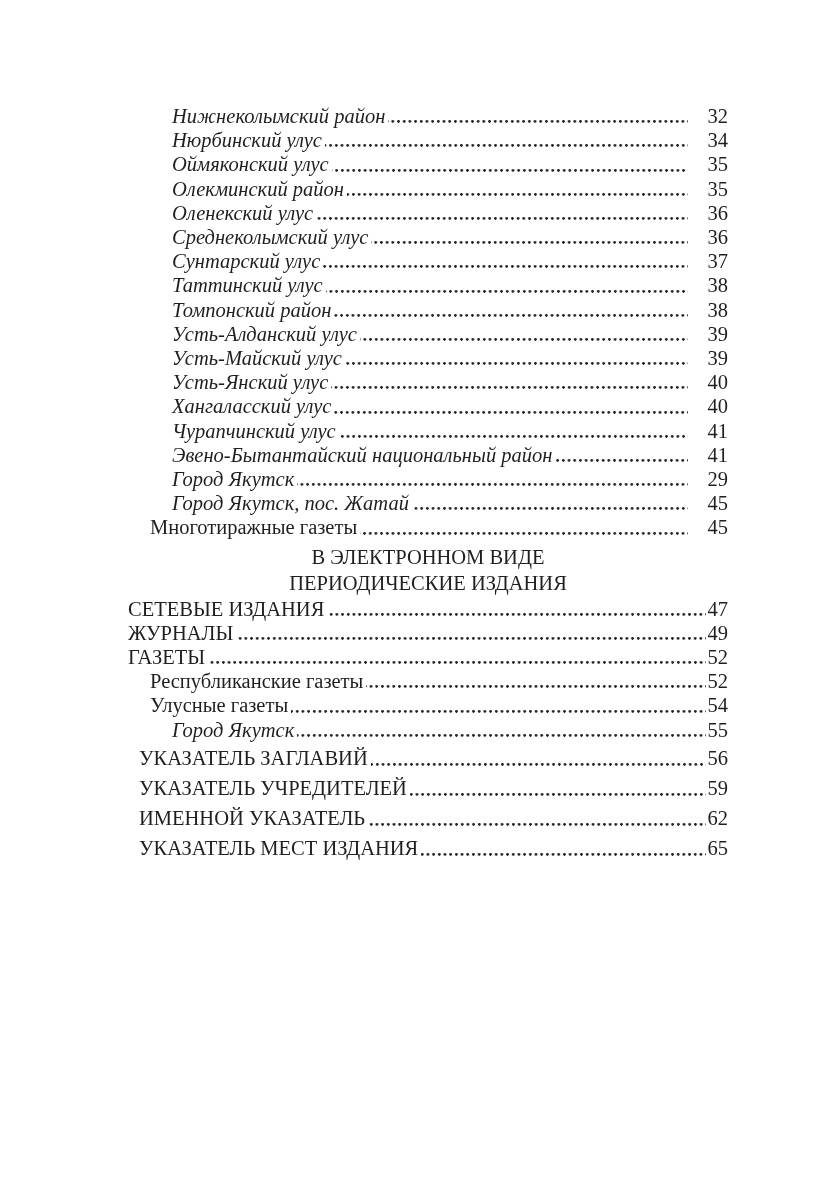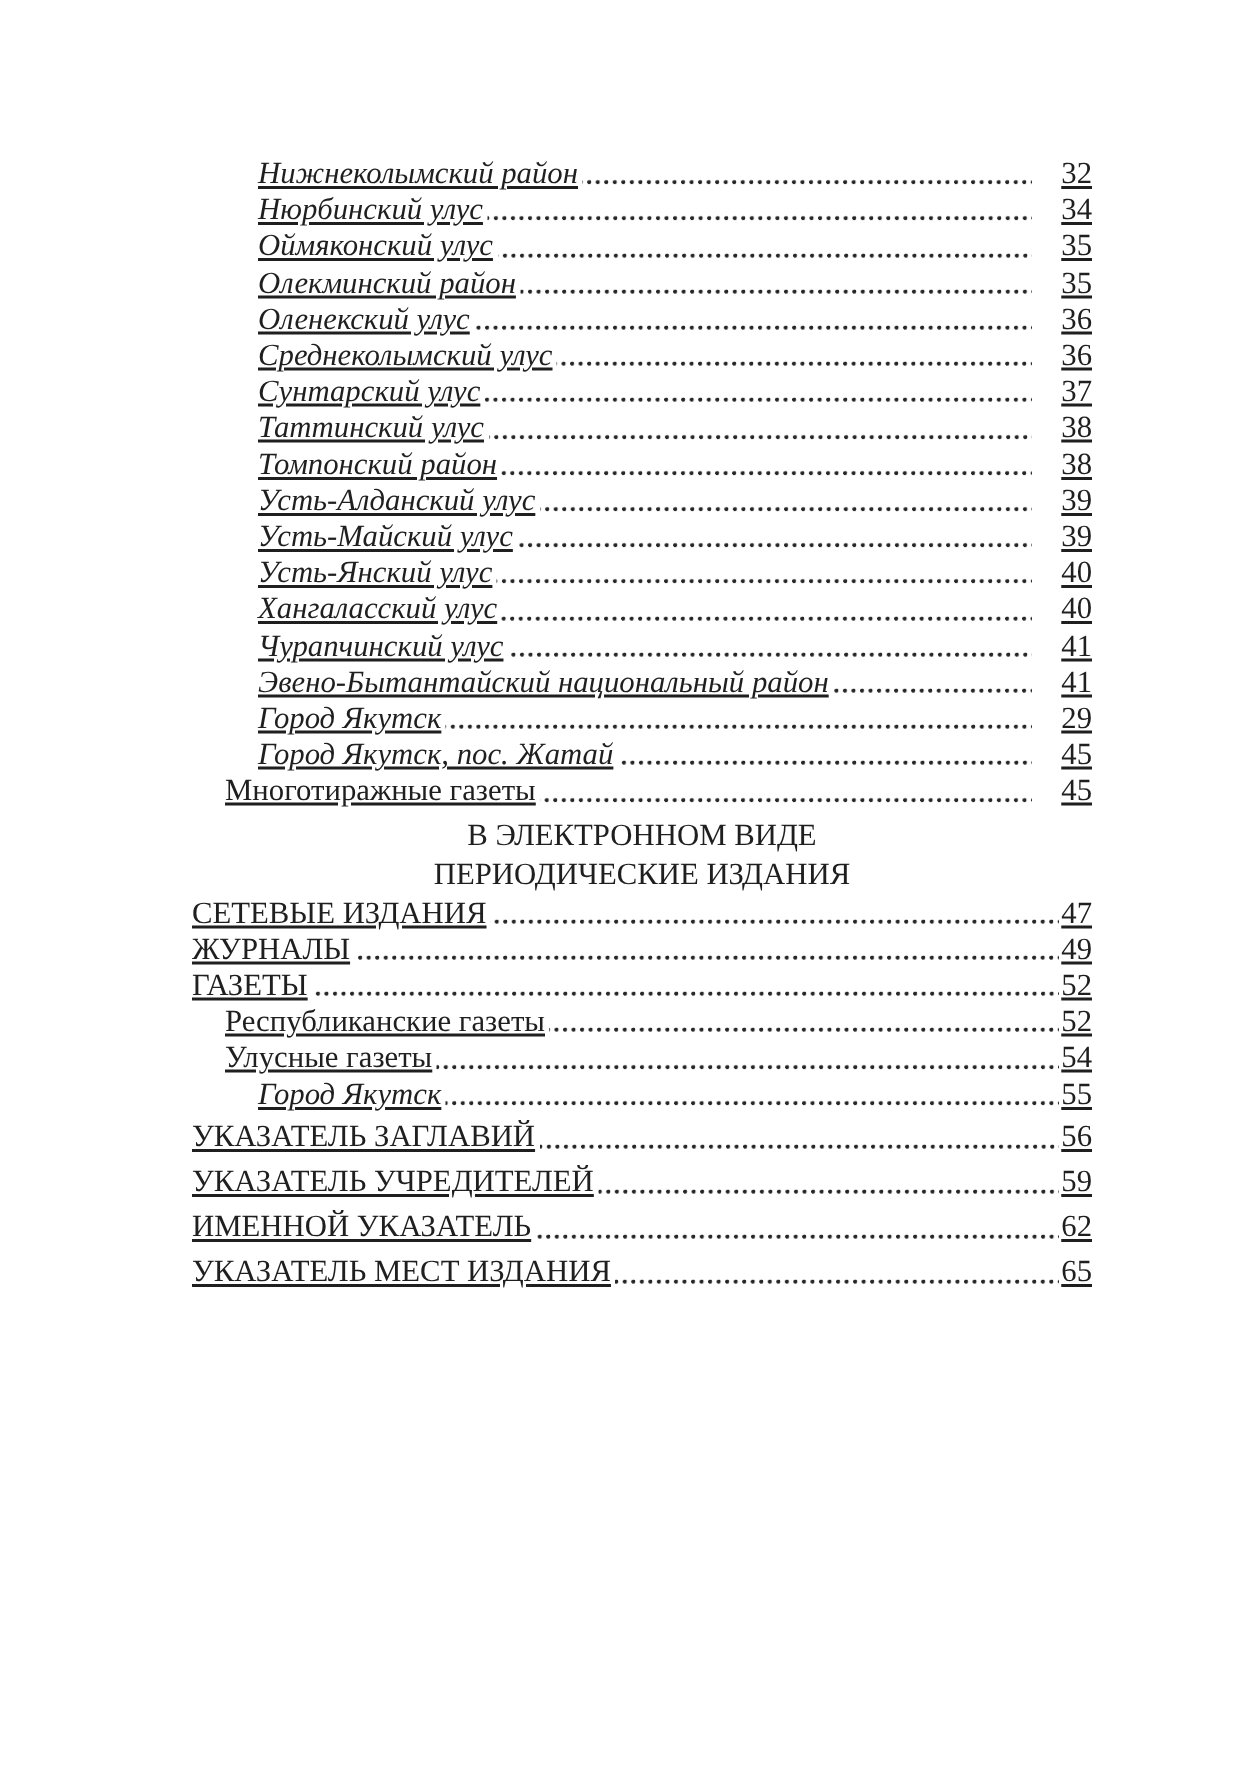--- a/index.html
+++ b/index.html
@@ -19,21 +19,20 @@
     left: 128px;
     top: 104px;
     width: 600px;
     font-size: 20.5px;
   }
 
   .toc-row {
     display: flex;
     align-items: flex-start;
     line-height: 24.2px;
-    text-decoration: underline;
   }
 
   .toc-label { white-space: nowrap; }
   .toc-row.italic .toc-label { font-style: italic; }
 
   .toc-row.indent-1 { padding-left: 22px; }
   .toc-row.indent-2 { padding-left: 44px; }
 
   .leader {
     flex: 1 1 auto;
@@ -53,21 +52,21 @@
   .sec-regional .pagenum { margin-left: 18px; }
 
   .toc-heading {
     margin-top: 4px;
     text-align: center;
     line-height: 26px;
   }
 
   .sec-electronic { margin-top: 1px; }
 
-  .sec-indexes { margin-top: 1px; }
+  .sec-indexes { margin-top: 1px; margin-left: 11px; }
   .sec-indexes .toc-row { line-height: 30px; }
   .sec-indexes .leader { margin-bottom: 6px; }
 </style>
 </head>
 <body>
 
 <div class="page">
   <div class="toc">
 
     <div class="toc-section sec-regional">

